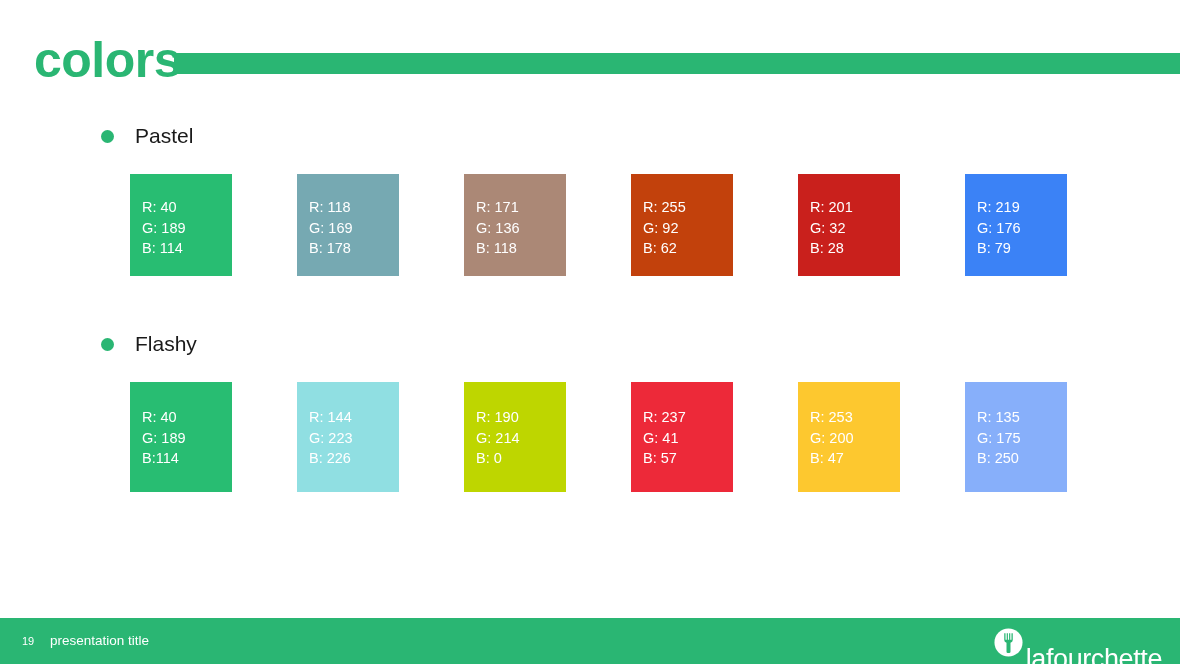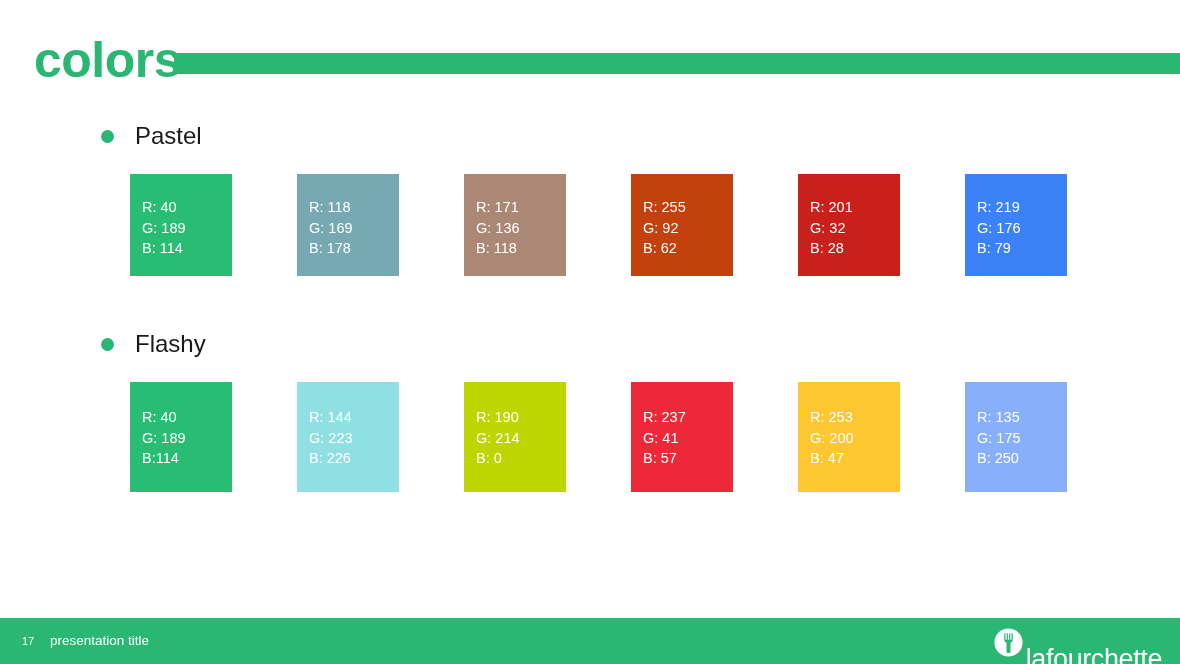--- a/index.html
+++ b/index.html
@@ -69,21 +69,21 @@
   }
   .bullet {
     width: 13px;
     height: 13px;
     border-radius: 50%;
     background: #2ab673;
     flex: 0 0 auto;
   }
   .section-label {
     margin-left: 21px;
-    font-size: 24px;
+    font-size: 21px;
     line-height: 36px;
     font-weight: 400;
     color: #1a1a1a;
     white-space: nowrap;
   }
 
   .swatch-row {
     position: absolute;
     left: 130px;
     top: 56px;
@@ -269,21 +269,21 @@
         <div class="swatch-text">
           <div>R: 135</div>
           <div>G: 175</div>
           <div>B: 250</div>
         </div>
       </div>
     </div>
   </div>
 
   <div class="footer" style="background: rgb(42, 182, 115);">
-    <div class="footer-page">17</div>
+    <div class="footer-page">19</div>
     <div class="footer-subtitle">presentation title</div>
     <div class="brand">
       <svg class="brand-mark" viewBox="0 0 64 64" aria-hidden="true">
         <circle cx="32" cy="32" r="31" fill="#ffffff"></circle>
         <path d="M22.6 11.5 L22.6 26.5 Q22.6 31.5 27.6 32.6 L27.6 52.5 Q27.6 55.4 30.6 55.4 L33.4 55.4 Q36.4 55.4 36.4 52.5 L36.4 32.6 Q41.4 31.5 41.4 26.5 L41.4 11.5 L38.6 11.5 L38.6 26.2 L35.9 26.2 L35.9 11.5 L33.3 11.5 L33.3 26.2 L30.7 26.2 L30.7 11.5 L28.1 11.5 L28.1 26.2 L25.4 26.2 L25.4 11.5 Z" fill="#2ab673"></path>
       </svg>
       <span class="brand-name">lafourchette</span>
     </div>
   </div>
 

